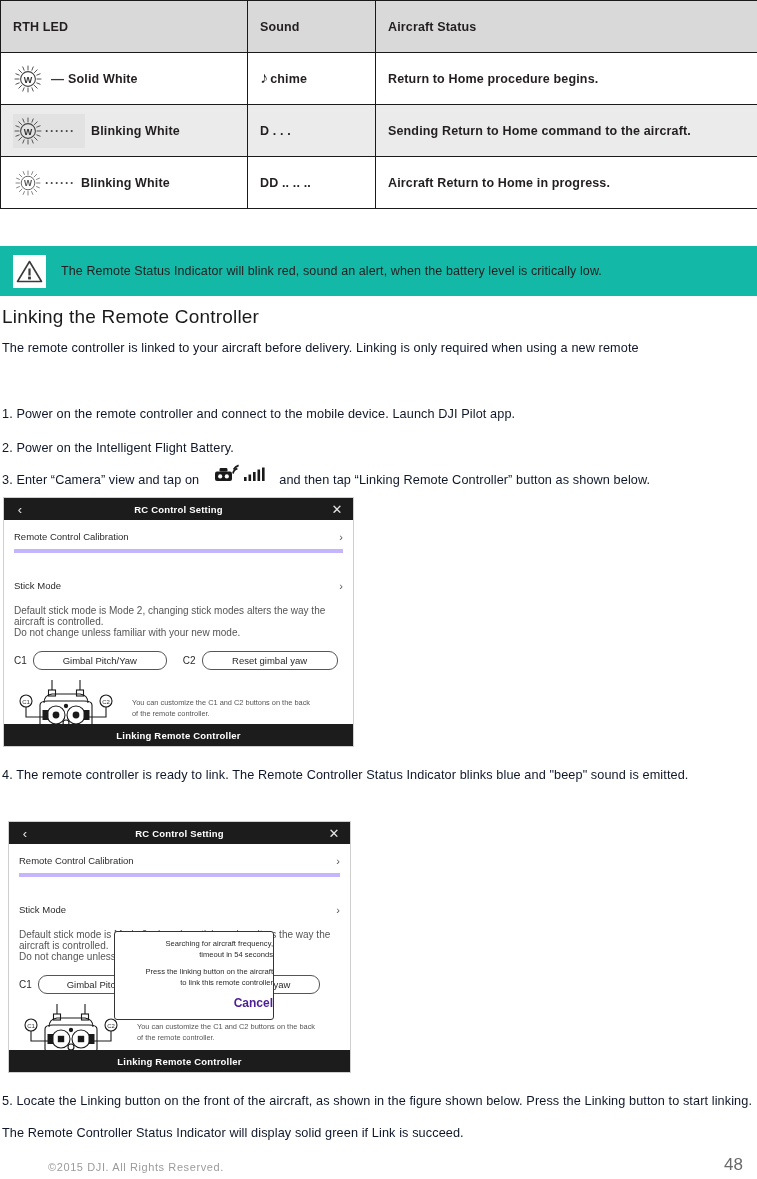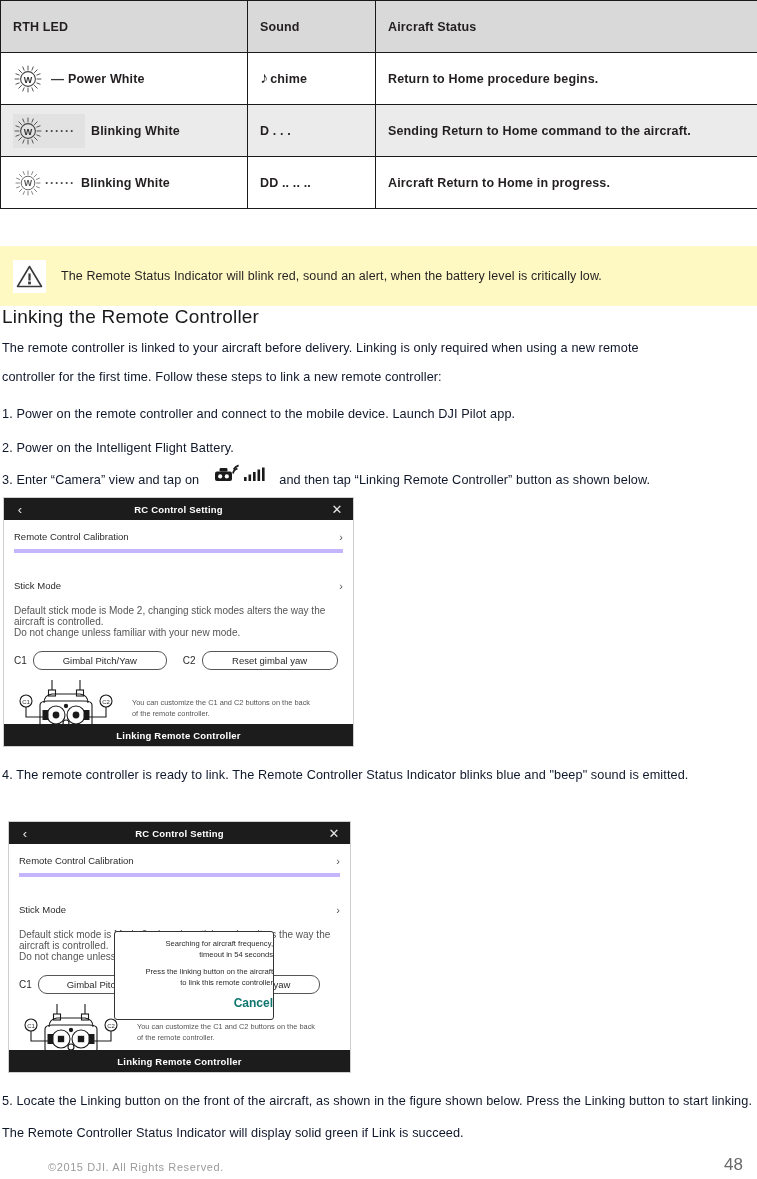--- a/index.html
+++ b/index.html
@@ -92,22 +92,22 @@
     position: relative;
     top: -1px;
   }
 
   
   .warn-banner {
     position: absolute;
     left: 0;
     top: 246px;
     width: 757px;
-    height: 60px;
-    background: #fef9c3;
+    height: 50px;
+    background: #14b8a6;
     display: flex;
     align-items: center;
   }
   .warn-icon {
     width: 33px;
     height: 33px;
     margin-left: 13px;
     background: #ffffff;
     flex: 0 0 33px;
     display: flex;
@@ -281,21 +281,21 @@
   }
   .modal-line {
     font-size: 7.6px;
     color: #2a2a2a;
     line-height: 10.5px;
   }
   .modal-gap { height: 7px; }
   .modal-cancel {
     font-size: 12px;
     font-weight: bold;
-    color: #0f766e;
+    color: #4c1d95;
     padding: 8px 0 9px;
   }
 
   
   .footer-copy {
     position: absolute;
     left: 48px;
     top: 1161px;
     font-size: 11px;
     color: #9b9b9b;
@@ -343,21 +343,21 @@
                 <line x1="2.9" y1="9.8" x2="6.2" y2="11.1"></line>
                 <line x1="23.8" y1="18.9" x2="27.1" y2="20.2"></line>
                 <line x1="2.9" y1="20.2" x2="6.2" y2="18.9"></line>
                 <line x1="23.8" y1="11.1" x2="27.1" y2="9.8"></line>
               </g>
               <circle cx="15" cy="15" r="7.4" fill="none" stroke="#444" stroke-width="1.1"></circle>
               <text x="15" y="18.5" font-family="Liberation Sans, sans-serif" font-size="9" fill="#333" text-anchor="middle">W</text>
             </svg>
           </span>
           <span class="led-dash">—</span>
-          <span class="led-label">Power White</span>
+          <span class="led-label">Solid White</span>
         </div>
       </td>
       <td>
         <div class="sound-cell">
           <span class="note-glyph">♪</span>
           <span>chime</span>
         </div>
       </td>
       <td>Return to Home procedure begins.</td>
     </tr>
@@ -444,21 +444,20 @@
       <rect x="12.1" y="17.6" width="2.8" height="2.8" fill="#3a3a3a"></rect>
     </svg>
   </div>
   <div class="warn-text">The Remote Status Indicator will blink red, sound an alert, when the battery level is critically low.</div>
 </div>
 
 <h2 class="section-heading">Linking the Remote Controller</h2>
 
 <div class="body-block para-intro">
   <span>The remote controller is linked to your aircraft before delivery. Linking is only required when using a new remote</span>
-  <span class="ln2">controller for the first time. Follow these steps to link a new remote controller:</span>
 </div>
 
 <div class="body-block" id="steps-12">
   <span class="step">1. Power on the remote controller and connect to the mobile device. Launch DJI Pilot app.</span>
   <span class="step">2. Power on the Intelligent Flight Battery.</span>
 </div>
 
 <div class="body-block" id="step-3">
   <span>3. Enter “Camera” view and tap on</span><span class="inline-rc-icon"><svg width="56" height="20" viewBox="0 0 56 20" aria-hidden="true">
       <rect x="2" y="7.5" width="17" height="9.5" rx="2" fill="#1a1a1a"></rect>

